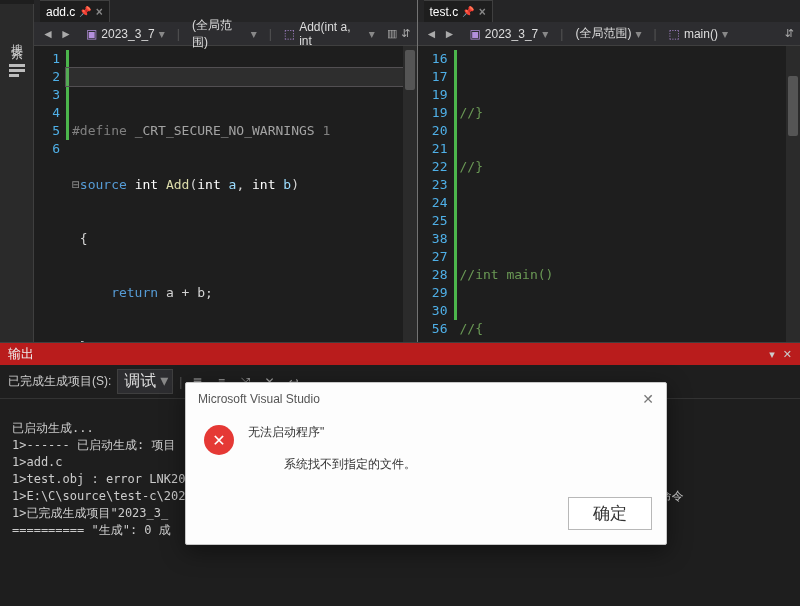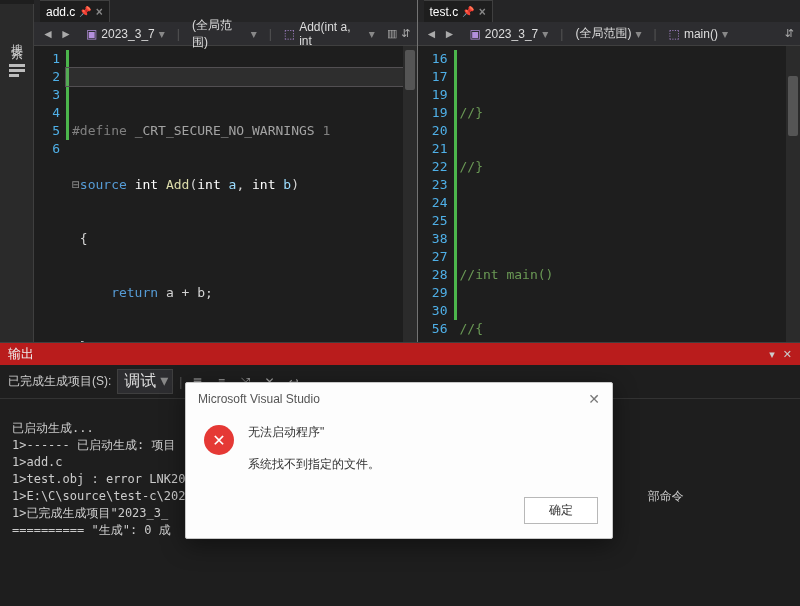--- a/index.html
+++ b/index.html
@@ -71,33 +71,33 @@
   
   .out-panel{position:absolute;left:0;right:0;top:342px;bottom:0;background:#1e1e1e;border-top:1px solid #3f3f3f;}
   .out-title{background:#b91c1c;color:#eee;font-size:13px;padding:2px 8px;display:flex;align-items:center;}
   .out-title-right{margin-left:auto;display:flex;gap:8px;color:#ccc;font-size:11px;}
   .out-toolbar{display:flex;align-items:center;gap:6px;padding:4px 8px;font-size:12px;color:#ccc;border-bottom:1px solid #333;}
   .out-select{background:#2d2d30;border:1px solid #3f3f3f;color:#ddd;font-size:16px;padding:1px 16px 1px 6px;position:relative;}
   .tbtn{width:18px;height:18px;display:flex;align-items:center;justify-content:center;color:#aaa;border:1px solid transparent;}
   .out-body{padding:4px 12px;font-family:Consolas,monospace;font-size:12px;line-height:17px;color:#ccc;white-space:pre;}
   
   .dialog{
-    position:absolute;left:185px;top:382px;width:428px;
+    position:absolute;left:185px;top:382px;width:482px;
     background:#fdfdfd;color:#333;border:1px solid #c8c8c8;
     box-shadow:0 6px 24px rgba(0,0,0,0.45);
     font-size:12px;border-radius:2px;
   }
   .dlg-title{padding:8px 12px;color:#555;font-size:12px;display:flex;align-items:center;}
   .dlg-x{margin-left:auto;color:#777;font-size:14px;}
   .dlg-body{display:flex;gap:14px;padding:8px 16px 18px 18px;}
   .dlg-icon{width:30px;height:30px;border-radius:50%;background:#e53935;color:#fff;display:flex;align-items:center;justify-content:center;font-size:16px;flex:none;margin-top:2px;}
   .dlg-msg{line-height:18px;}
-  .dlg-msg .row2{margin-top:14px;}
+  .dlg-msg .row2{margin-top:14px;margin-left:36px;}
   .dlg-foot{display:flex;justify-content:flex-end;padding:6px 14px 14px;}
-  .dlg-ok{background:#fff;border:1px solid #b8b8b8;padding:4px 24px;font-size:12px;color:#333;}
+  .dlg-ok{background:#fff;border:1px solid #b8b8b8;padding:4px 24px;font-size:17px;color:#333;}
 </style>
 </head>
 <body>
 
 <div class="side-strip">
   <div style="writing-mode:vertical-rl;letter-spacing:4px;">搜索</div>
   <div style="width:20px;height:16px;">
     <svg viewBox="0 0 20 16">
         <path d="M2 2h16v3H2zM2 7h16v3H2zM2 12h10v3H2z" fill="#bdbdbd"></path>
       </svg>

